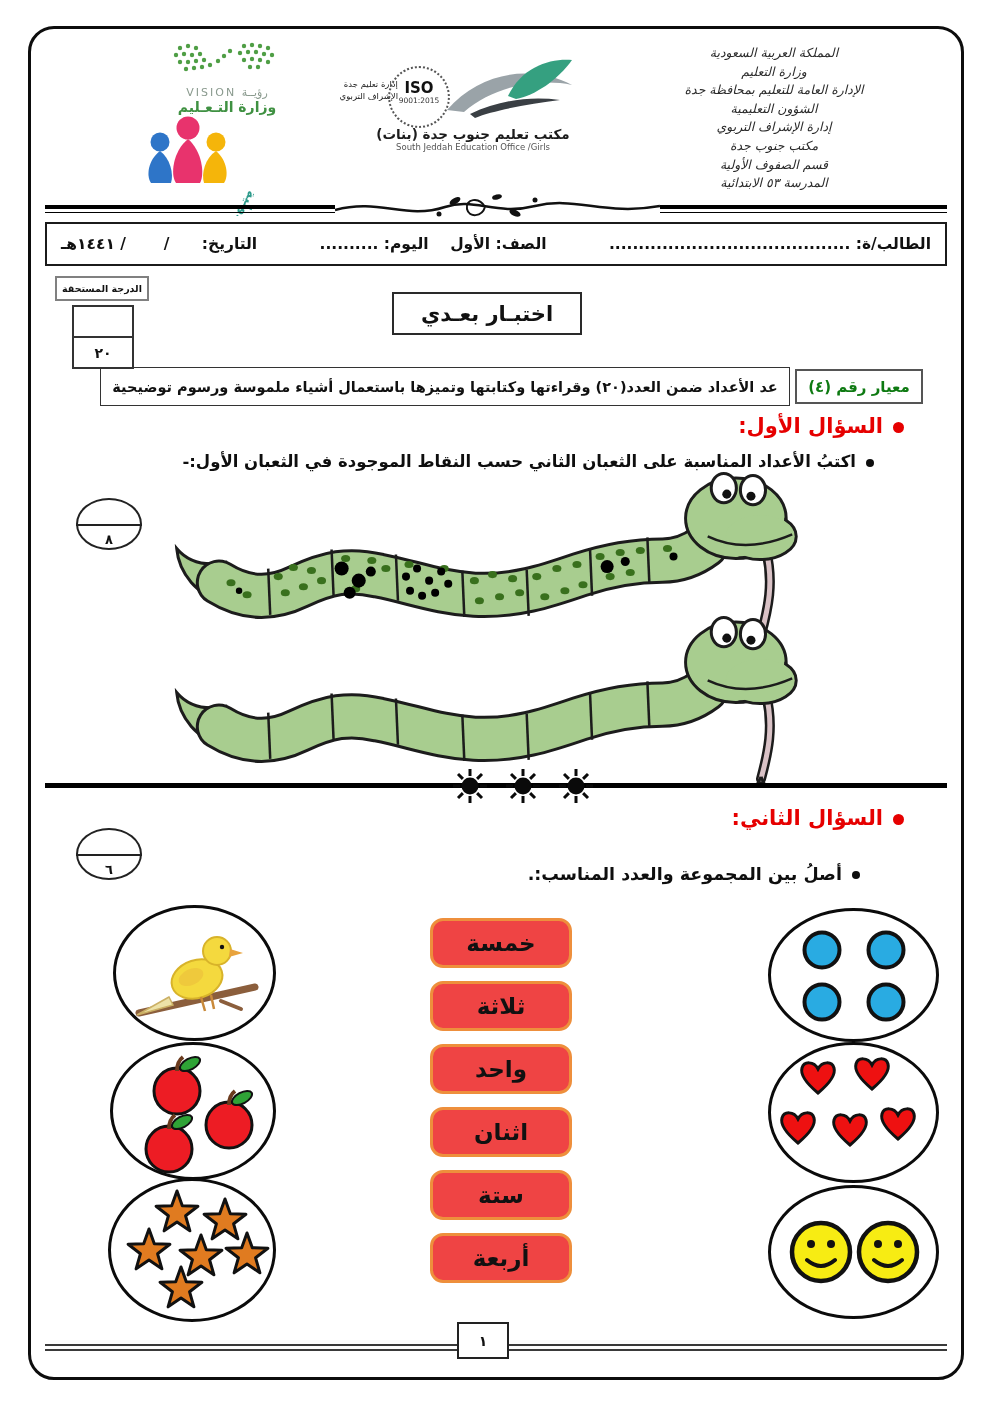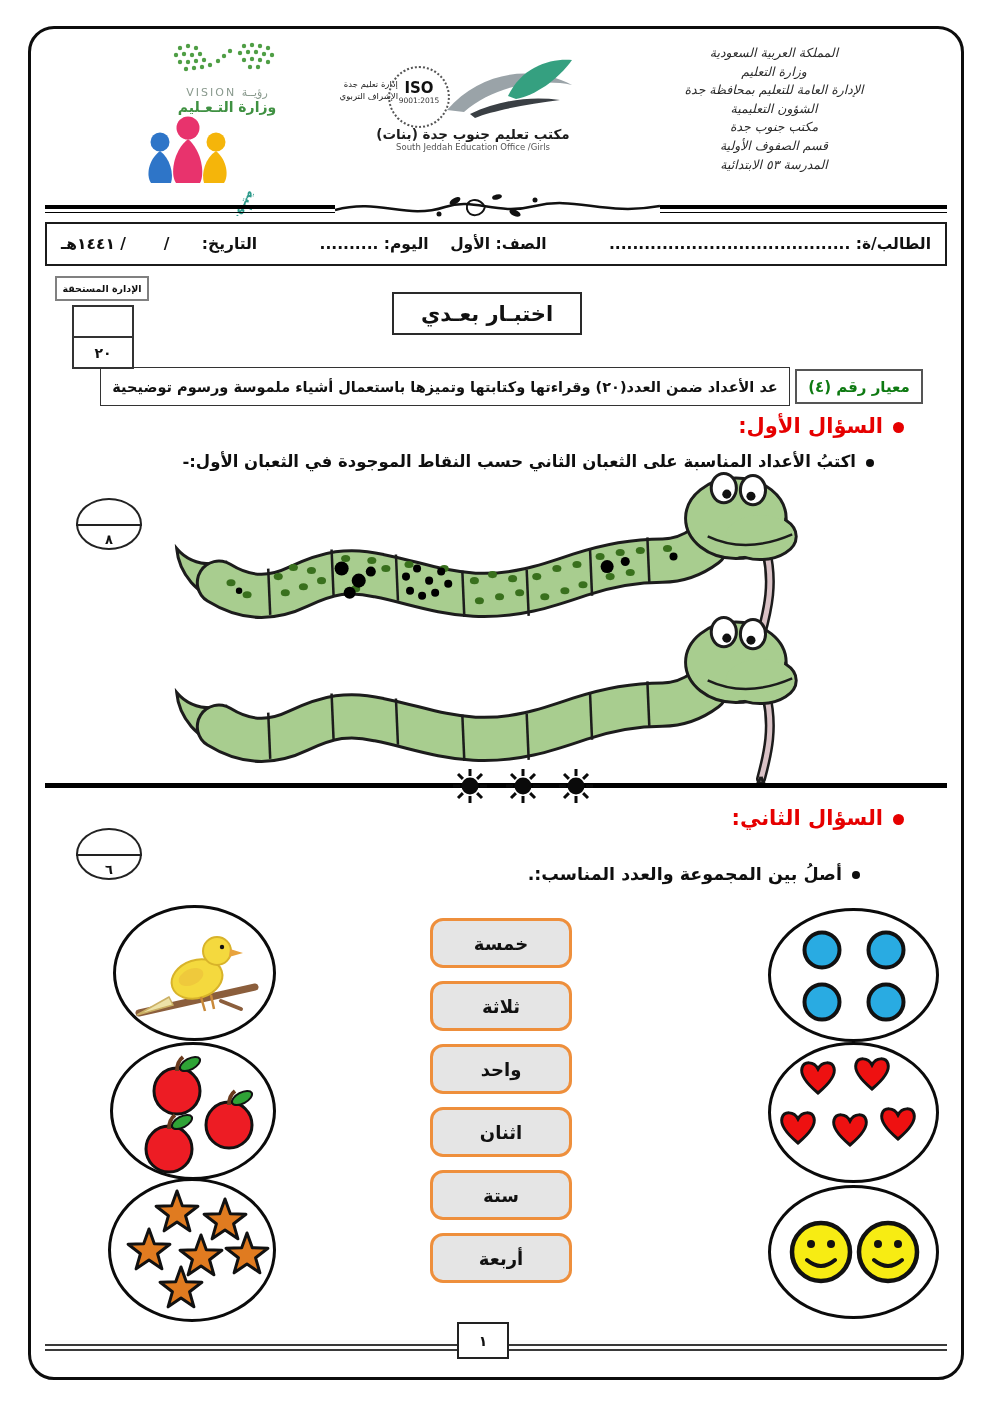--- a/index.html
+++ b/index.html
@@ -58,21 +58,21 @@
   .score-ellipse{position:absolute;border:2px solid #222;border-radius:50%;background:#fff;}
   .score-ellipse .mid{position:absolute;left:-2px;right:-2px;top:50%;border-top:2.5px solid #222;}
   .score-ellipse .val{position:absolute;bottom:1px;left:0;right:0;text-align:center;
       font-size:13px;font-weight:bold;}
   .divider2{position:absolute;left:45px;top:783px;width:902px;height:5px;background:#000;}
   
   .group-ellipse{position:absolute;border:3.5px solid #0b0b0b;border-radius:50%;background:#fff;
       display:flex;align-items:center;justify-content:center;}
   .word-box{position:absolute;left:430px;width:142px;height:50px;border:3.5px solid #EE8F3C;
       border-radius:13px;box-sizing:border-box;display:flex;align-items:center;justify-content:center;
-      font-size:18px;font-weight:bold;direction:rtl;background:#e5e5e5;}
+      font-size:23px;font-weight:bold;direction:rtl;background:#ef4444;}
   
   .footer-line{position:absolute;left:45px;top:1344px;width:902px;height:3px;
       border-top:2px solid #3a3a3a;border-bottom:2px solid #3a3a3a;}
   .page-box{position:absolute;left:457px;top:1322px;width:48px;height:33px;border:2px solid #222;
       background:#fff;display:flex;align-items:center;justify-content:center;
       font-weight:bold;font-size:14px;}
 </style>
 </head>
 <body>
 
@@ -205,20 +205,21 @@
 <div class="office-text">
   <div class="oar">مكتب تعليم جنوب جدة (بنات)</div>
   <div class="oen">South Jeddah Education Office /Girls</div>
 </div>
 
 <div class="ministry-lines">
   <div>المملكة العربية السعودية</div>
   <div>وزارة التعليم</div>
   <div>الإدارة العامة للتعليم بمحافظة جدة</div>
   <div>الشؤون التعليمية</div>
+  <div>إدارة الإشراف التربوي</div>
   <div>مكتب جنوب جدة</div>
   <div>قسم الصفوف الأولية</div>
   <div>المدرسة ٥٣ الابتدائية</div>
 </div>
 
 <div class="hline" style="left:45px;top:205px;width:290px;"></div>
 <svg class="abs" style="left:335px;top:194px" width="325" height="28" viewBox="0 0 325 28">
   <path d="M0,16 C 45,4 70,26 110,13 C 140,3 160,22 200,12 C 240,2 270,22 325,12" stroke="#111" stroke-width="2.5" fill="none"></path>
   <path d="M150,13 c -6,-11 -20,-8 -18,2 c 2,9 15,8 18,-2" stroke="#111" stroke-width="2" fill="none"></path>
   <ellipse cx="120" cy="7" rx="6" ry="3" fill="#111" transform="rotate(-30 120 7)"></ellipse>
@@ -228,21 +229,21 @@
     <circle cx="104" cy="20" r="2.5" fill="#111"></circle>
 </svg>
 <div class="hline" style="left:660px;top:205px;width:287px;"></div>
 
 <div class="student-bar">
   <span class="pre">الطالب/ة: .........................................</span>
   <span class="pre">الصف: الأول    اليوم: ..........</span>
   <span class="pre">التاريخ:      /       / ١٤٤١هـ</span>
 </div>
 
-<div class="score-label">الإدارة المستحقة</div>
+<div class="score-label">الدرجة المستحقة</div>
 <div class="score-table">
   <div class="cell"></div>
   <div class="cell">٢٠</div>
 </div>
 <div class="title-box">اختبـار بعـدي</div>
 
 <div class="std-label">معيار رقم (٤)</div>
 <div class="std-text">عد الأعداد ضمن العدد(٢٠) وقراءتها وكتابتها وتميزها باستعمال أشياء ملموسة ورسوم توضيحية</div>
 
 <div class="q-heading" style="right:88px;top:414px;">

